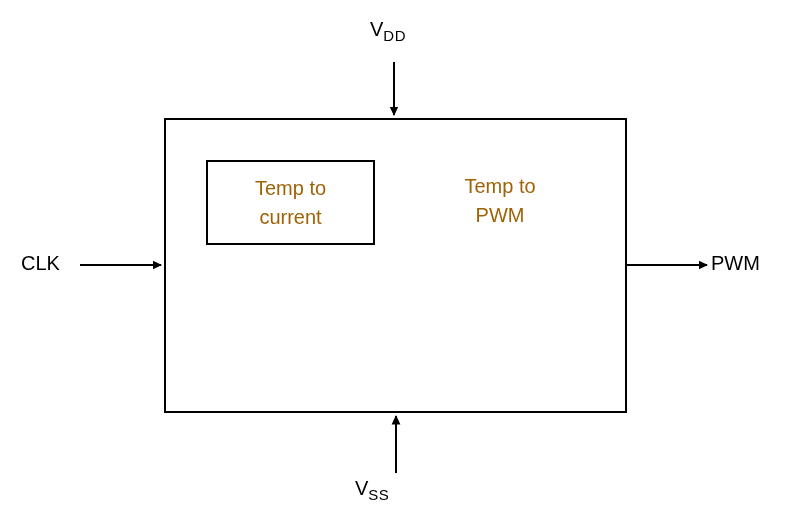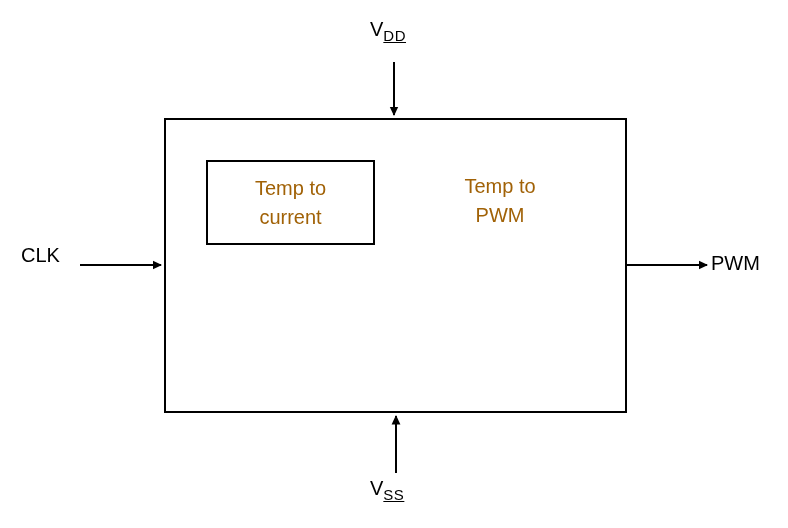--- a/index.html
+++ b/index.html
@@ -61,26 +61,25 @@
   .port-label {
     position: absolute;
     font-size: 20px;
     color: #000000;
     white-space: nowrap;
   }
   .port-label sub {
     font-size: 15px;
     vertical-align: -5px;
     letter-spacing: 0.5px;
-    text-decoration: underline;
   }
-  .label-clk   { left: 21px;  top: 244px; text-align: right; }
+  .label-clk   { left: 21px;  top: 252px; text-align: right; }
   .label-pwm   { left: 711px; top: 252px; }
   .label-vdd   { left: 370px; top: 18px;  }
-  .label-vss   { left: 370px; top: 477px; }
+  .label-vss   { left: 355px; top: 477px; }
 </style>
 </head>
 <body>
 
 <div class="canvas">
 
   <div class="block main-block"></div>
 
   <div class="block-label main-block-label">Temp to
 PWM</div>

